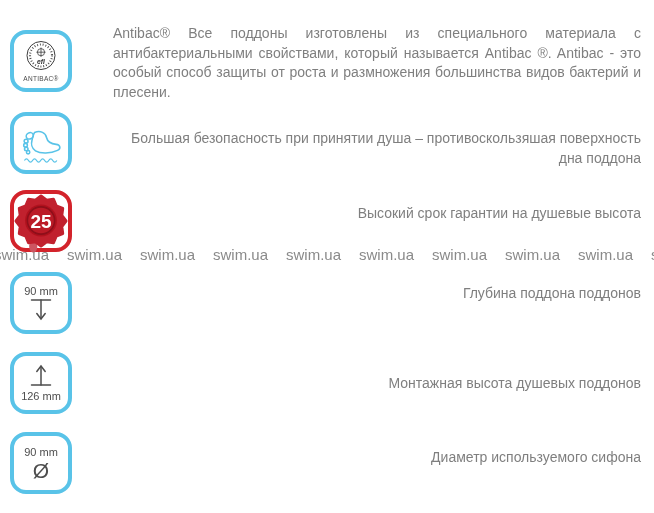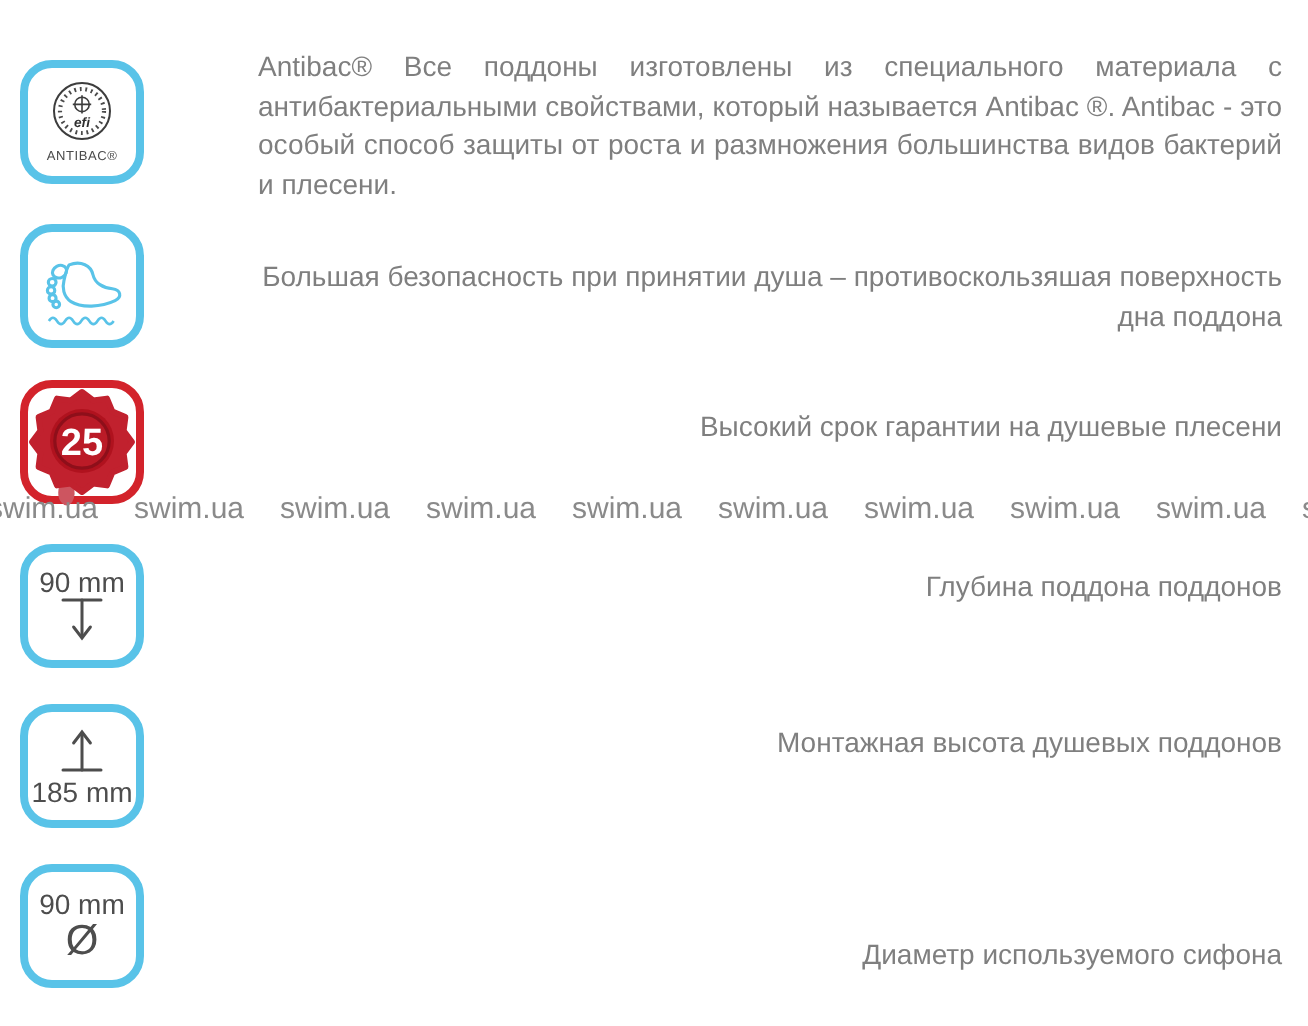--- a/index.html
+++ b/index.html
@@ -24,21 +24,21 @@
   .icon-box.red { border-color:#d3232b; overflow:visible; }
   .feature-text {
     position:absolute; left:113px; right:13px;
     color:#7f7f7f; font-size:14px; line-height:19.5px;text-align:right;
   }
   .feature-text.justified { text-align:justify; }
   .antibac-label {
     font-size:6.5px; color:#4a4a4a; letter-spacing:0.3px; margin-top:1px;
     white-space:nowrap;
   }
-  .dim-label { font-size:14px; color:#4d4d4d; white-space:nowrap; line-height:14px; }
+  .dim-label { font-size:11px; color:#4d4d4d; white-space:nowrap; line-height:14px; }
   .diameter-symbol { font-size:21px; color:#4d4d4d; line-height:22px; margin-top:1px; }
   .watermark-row {
     position:absolute; top:246px; left:-6px; width:668px; height:18px;
     display:flex; z-index:5; pointer-events:none;
   }
   .watermark-item {
     flex:0 0 73px; width:73px;
     font-size:15px; line-height:17px; color:#8a8a8a; white-space:nowrap;
   }
   svg { display:block; }
@@ -52,21 +52,21 @@
     <div class="icon-box" style="top:30px;">
       <svg width="34" height="34" viewBox="0 0 34 34">
         <circle cx="17" cy="15.5" r="14" fill="none" stroke="#3d3d3d" stroke-width="1"></circle>
         <circle cx="17" cy="15.5" r="11" fill="none" stroke="#4a4a4a" stroke-width="2.1" stroke-dasharray="0.9 1.9"></circle>
         <circle cx="17" cy="12.2" r="3.6" fill="none" stroke="#3d3d3d" stroke-width="0.8"></circle>
         <path d="M17 7.6 v9.2 M12.4 12.2 h9.2" stroke="#3d3d3d" stroke-width="0.8" fill="none"></path>
         <text x="17" y="23.6" text-anchor="middle" font-size="6.8" font-style="italic" font-weight="bold" fill="#2f2f2f">efi</text>
       </svg>
       <div class="antibac-label">ANTIBAC®</div>
     </div>
-    <div class="feature-text justified" style="top:24px;margin-left:16px;">Antibac® Все поддоны изготовлены из специального материала с антибактериальными свойствами, который называется Antibac ®. Antibac - это особый способ защиты от роста и размножения большинства видов бактерий и плесени.</div>
+    <div class="feature-text justified" style="top:24px;">Antibac® Все поддоны изготовлены из специального материала с антибактериальными свойствами, который называется Antibac ®. Antibac - это особый способ защиты от роста и размножения большинства видов бактерий и плесени.</div>
   </div>
 
   <div class="feature-row">
     <div class="icon-box" style="top:112px;">
       <svg width="50" height="46" viewBox="0 0 54 50">
         <g fill="none" stroke="#59c3e8" stroke-width="1.7" stroke-linecap="round" stroke-linejoin="round">
           <path d="M20 13.5 C26.5 11 32 14 33 19 C34 23.5 38.5 26 43.5 26.5 C48 27 49 31 45 33 C37.5 36.6 26.5 37 21 33.5 C16.8 30.8 16.2 25.6 17.2 22 C17.9 19.4 18.4 15.6 20 13.5 Z"></path>
           <ellipse cx="14.8" cy="17.2" rx="4" ry="3.3" transform="rotate(-28 14.8 17.2)"></ellipse>
           <circle cx="10.8" cy="23" r="2.1"></circle>
           <circle cx="10.2" cy="27.4" r="2"></circle>
@@ -82,21 +82,21 @@
   <div class="feature-row">
     <div class="icon-box red" style="top:190px;">
       <svg width="54" height="66" viewBox="0 0 54 66" style="overflow:visible; margin-top:10px;">
         <path d="M17 46 q-3.5 8 -0.5 12 q3 3.6 5.6 0 q2.2 -3.6 0.4 -9.5 z" fill="#cd5560"></path>
         <path d="M52 28 L47.8 33.6 L48.7 40.5 L42.2 43.2 L39.5 49.7 L32.6 48.8 L27 53 L21.4 48.8 L14.5 49.7 L11.8 43.2 L5.3 40.5 L6.2 33.6 L2 28 L6.2 22.4 L5.3 15.5 L11.8 12.8 L14.5 6.3 L21.4 7.2 L27 3 L32.6 7.2 L39.5 6.3 L42.2 12.8 L48.7 15.5 L47.8 22.4 Z" fill="#c1212e" stroke="#c1212e" stroke-width="3" stroke-linejoin="round"></path>
         <circle cx="27" cy="27.5" r="16" fill="#b0121e"></circle>
         <circle cx="27" cy="27.5" r="13.6" fill="#bb1b27" stroke="#8e0f1a" stroke-width="1.6"></circle>
         <text x="27" y="34.5" text-anchor="middle" font-size="19" font-weight="bold" fill="#ffffff">25</text>
       </svg>
     </div>
-    <div class="feature-text" style="top:204px;">Высокий срок гарантии на душевые плесени</div>
+    <div class="feature-text" style="top:204px;">Высокий срок гарантии на душевые высота</div>
   </div>
 
   <div class="watermark-row">
     <span class="watermark-item">swim.ua</span>
     <span class="watermark-item">swim.ua</span>
     <span class="watermark-item">swim.ua</span>
     <span class="watermark-item">swim.ua</span>
     <span class="watermark-item">swim.ua</span>
     <span class="watermark-item">swim.ua</span>
     <span class="watermark-item">swim.ua</span>
@@ -121,26 +121,26 @@
 
   <div class="feature-row">
     <div class="icon-box" style="top:352px;">
       <svg width="24" height="24" viewBox="0 0 24 24">
         <g stroke="#4d4d4d" stroke-width="1.5" fill="none" stroke-linecap="round">
           <path d="M7.8 8.5 L12 3 L16.2 8.5"></path>
           <line x1="12" y1="3.5" x2="12" y2="22"></line>
           <line x1="2.5" y1="22" x2="21.5" y2="22"></line>
         </g>
       </svg>
-      <div class="dim-label" style="margin-top:2px;">185 mm</div>
+      <div class="dim-label" style="margin-top:2px;">126 mm</div>
     </div>
-    <div class="feature-text" style="top:362px;">Монтажная высота душевых поддонов</div>
+    <div class="feature-text" style="top:374px;">Монтажная высота душевых поддонов</div>
   </div>
 
   <div class="feature-row">
     <div class="icon-box" style="top:432px;">
       <div class="dim-label">90 mm</div>
       <div class="diameter-symbol">Ø</div>
     </div>
-    <div class="feature-text" style="top:468px;">Диаметр используемого сифона</div>
+    <div class="feature-text" style="top:448px;">Диаметр используемого сифона</div>
   </div>
 
 </div>
 
 </body></html>

